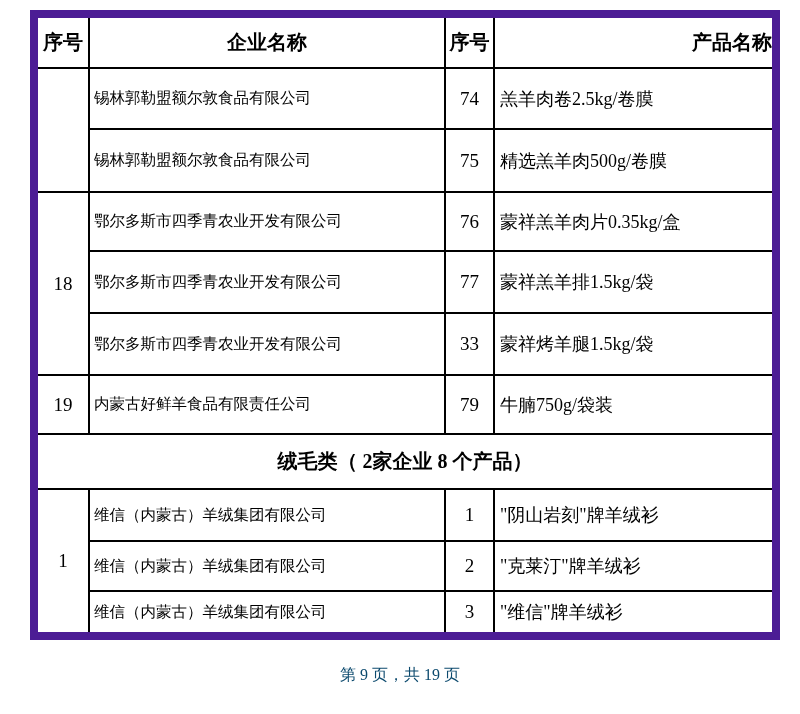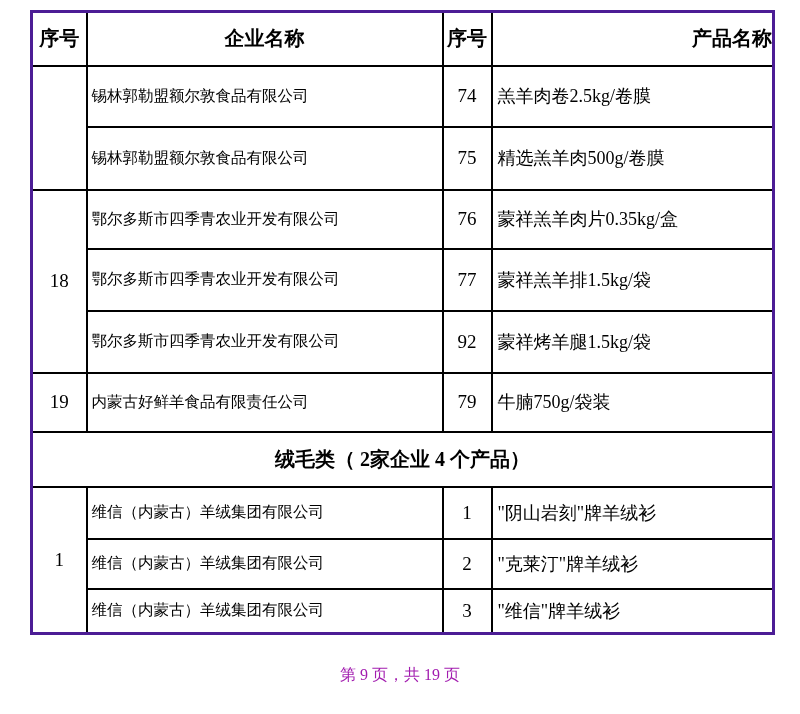--- a/index.html
+++ b/index.html
@@ -15,21 +15,21 @@
     width: 800px; height: 714px;
     background: #ffffff;
     overflow: hidden;
   }
   table.doc-table {
     position: absolute;
     left: 30px; top: 10px;
     width: 742px;
     border-collapse: collapse;
     table-layout: fixed;
-    border: 3px solid #4c1d95;
+    border: 8px solid #4c1d95;
   }
   .doc-table th, .doc-table td {
     border: 2px solid #000000;
     padding: 0;
     overflow: hidden;
     vertical-align: middle;
     background: #ffffff;
   }
   .doc-table th {
     font-size: 20px;
@@ -59,21 +59,21 @@
     text-align: center;
     font-weight: bold;
     font-size: 20px;
   }
   .footer {
     position: absolute;
     left: 0; top: 665px;
     width: 100%;
     text-align: center;
     font-size: 16px;
-    color: #a21caf;
+    color: #0c4a6e;
   }
 </style>
 </head>
 <body>
 
 <div class="page">
 
   <table class="doc-table">
     <colgroup>
       <col style="width:55px">
@@ -108,33 +108,33 @@
       <td class="pserial">76</td>
       <td class="product">蒙祥羔羊肉片0.35kg/盒</td>
     </tr>
     <tr style="height:62px">
       <td class="company">鄂尔多斯市四季青农业开发有限公司</td>
       <td class="pserial">77</td>
       <td class="product">蒙祥羔羊排1.5kg/袋</td>
     </tr>
     <tr style="height:62px">
       <td class="company">鄂尔多斯市四季青农业开发有限公司</td>
-      <td class="pserial">92</td>
+      <td class="pserial">33</td>
       <td class="product">蒙祥烤羊腿1.5kg/袋</td>
     </tr>
 
     <tr style="height:59px">
       <td class="gserial">19</td>
       <td class="company">内蒙古好鲜羊食品有限责任公司</td>
       <td class="pserial">79</td>
       <td class="product">牛腩750g/袋装</td>
     </tr>
 
     <tr class="section-row" style="height:55px">
-      <td colspan="4">绒毛类（ 2家企业 4 个产品）</td>
+      <td colspan="4">绒毛类（ 2家企业 8 个产品）</td>
     </tr>
 
     <tr style="height:52px">
       <td class="gserial" rowspan="3">1</td>
       <td class="company">维信（内蒙古）羊绒集团有限公司</td>
       <td class="pserial">1</td>
       <td class="product">"阴山岩刻"牌羊绒衫</td>
     </tr>
     <tr style="height:50px">
       <td class="company">维信（内蒙古）羊绒集团有限公司</td>

